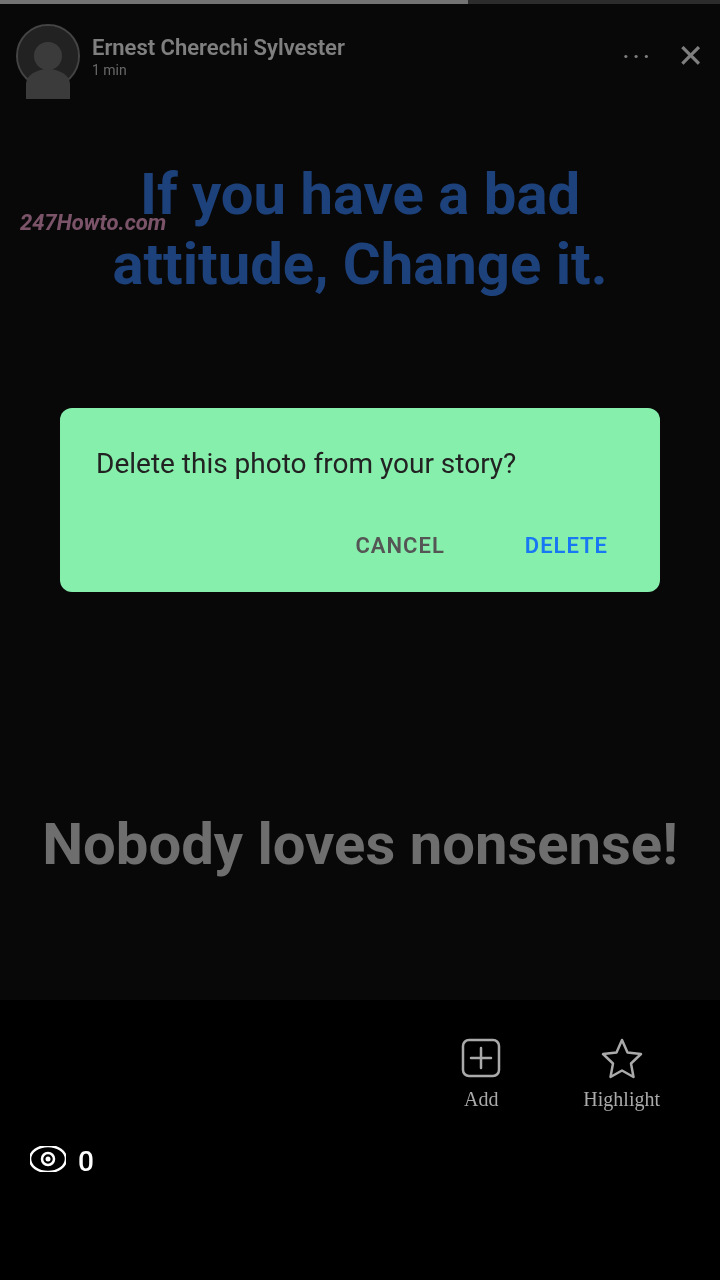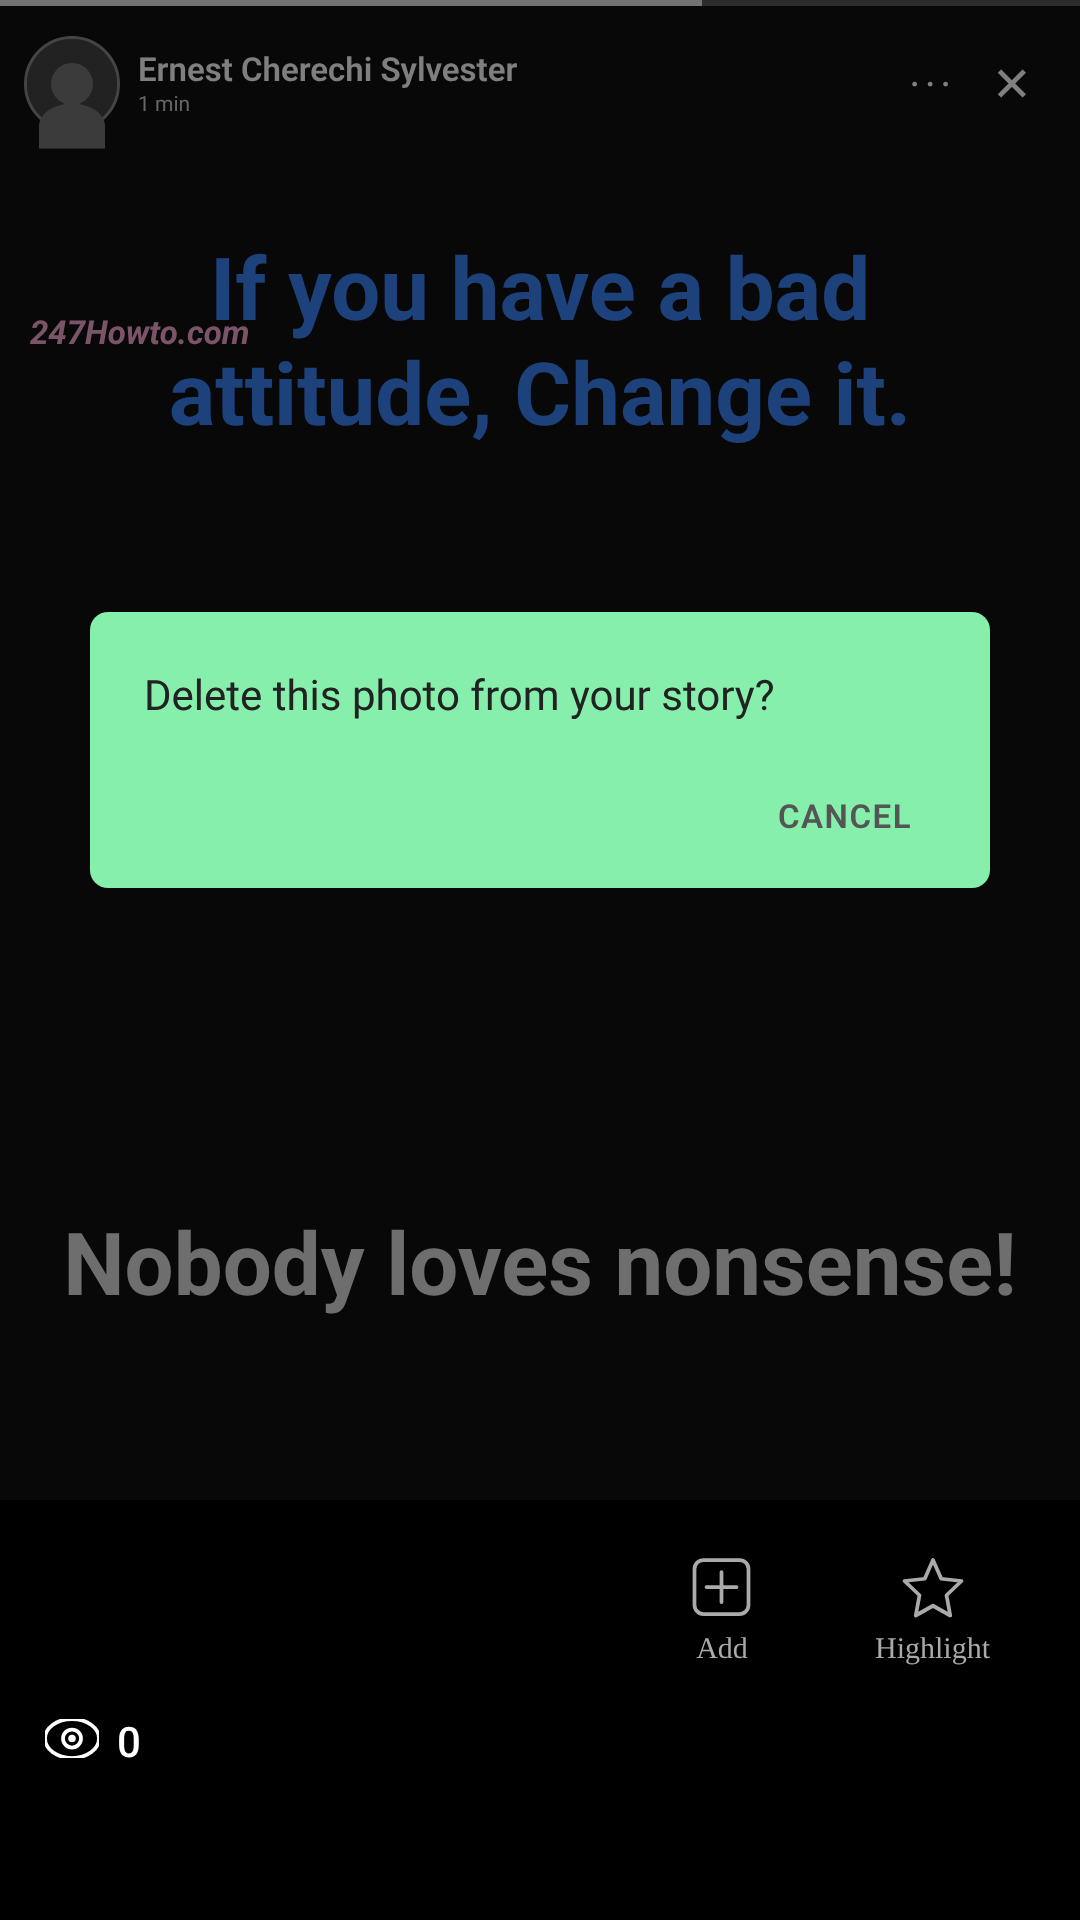--- a/index.html
+++ b/index.html
@@ -72,21 +72,21 @@
       padding: 0 40px;
       position: absolute;
       bottom: 120px;
     }
 
     
     .story-header {
       position: absolute;
       top: 14px;
       left: 0;
-      right: 16px;
+      right: 0;
       display: flex;
       align-items: center;
       padding: 10px 16px;
       z-index: 5;
     }
 
     .avatar-circle {
       width: 64px;
       height: 64px;
       border-radius: 50%;
@@ -329,20 +329,21 @@
   </div>
 </div>
 
 <div class="watermark">247Howto.com</div>
 
 <div class="dialog-overlay">
   <div class="dialog-box">
     <div class="dialog-message">Delete this photo from your story?</div>
     <div class="dialog-actions">
       <div class="dialog-cancel-btn">CANCEL</div>
+      <div class="dialog-delete-btn">DELETE</div>
     </div>
   </div>
 </div>
 
 <div class="bottom-bar">
 
   <div class="views-area">
     <span class="eye-icon">
       <svg width="36" height="26" viewBox="0 0 36 26" fill="none" xmlns="http://www.w3.org/2000/svg">
         <ellipse cx="18" cy="13" rx="18" ry="13" fill="none" stroke="white" stroke-width="2.5"></ellipse>

